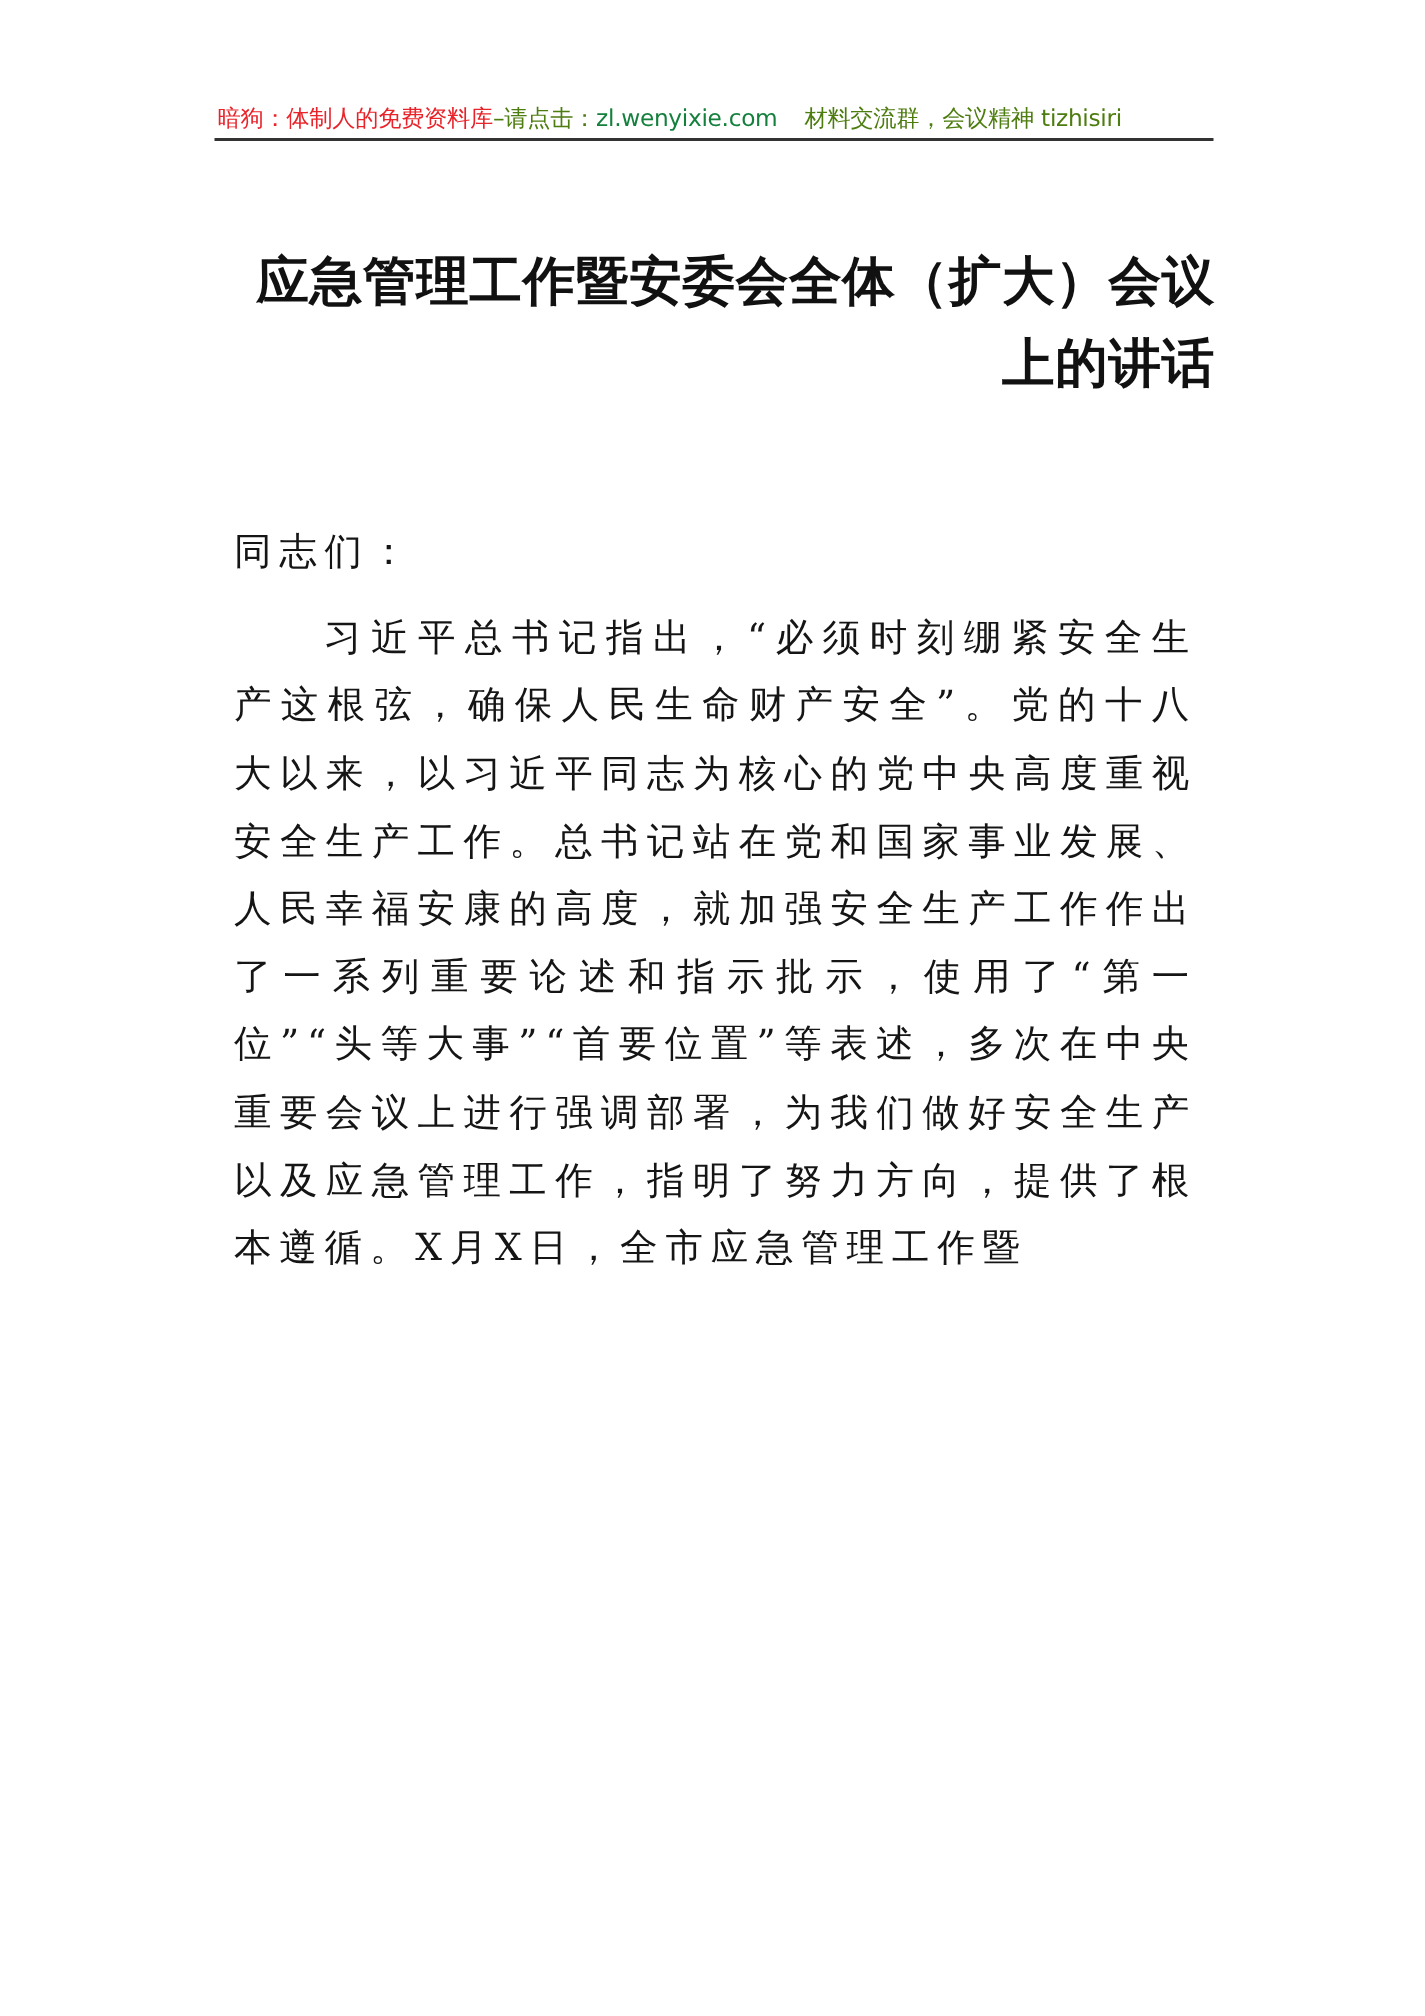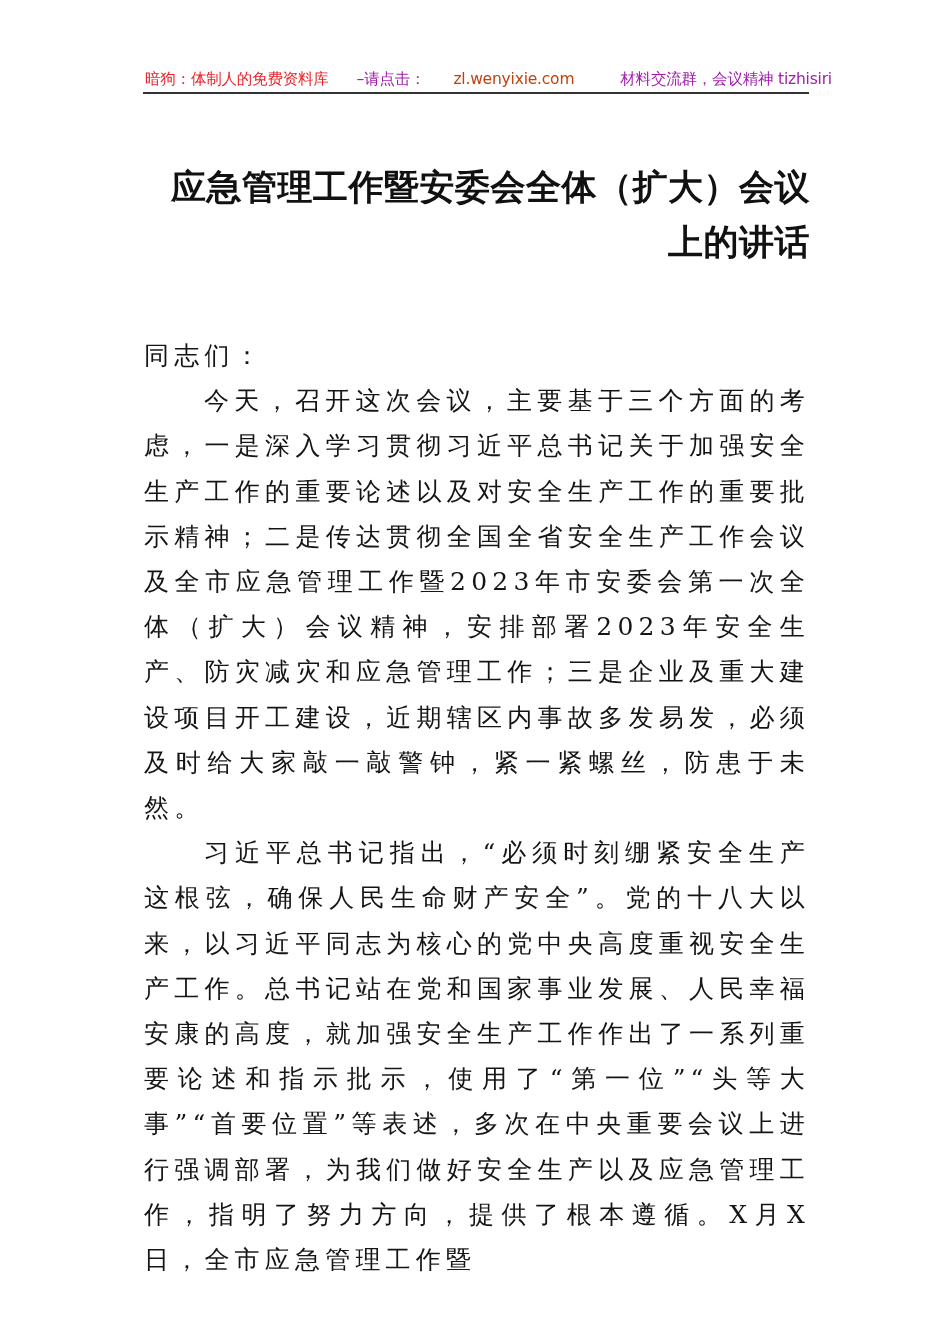--- a/index.html
+++ b/index.html
@@ -22,25 +22,24 @@
       width: 664px;
       height: 26px;
       border-bottom: 2px solid #333333;
       display: flex;
       align-items: center;
       white-space: nowrap;
       font-family: "DejaVu Sans", "Liberation Sans", sans-serif;
       font-size: 15.5px;
       letter-spacing: -0.2px;
       padding-left: 2px;
-      gap: 28px;
     }
     .header .red { color: #e8232a; }
-    .header .dark { color: #a21caf; }
-    .header .blue { color: #c2410c; margin-right: 18px; }
+    .header .dark { color: #4d7c0f; }
+    .header .blue { color: #15803d; margin-right: 18px; }
     .title {
       position: absolute;
       left: 140px;
       width: 670px;
       text-align: right;
       font-family: "DejaVu Serif", "Liberation Serif", serif;
       font-weight: bold;
       font-size: 35px;
       letter-spacing: 0.5px;
       color: #111111;
@@ -52,21 +51,21 @@
       left: 144px;
       top: 333px;
       width: 666px;
       font-size: 25px;
       line-height: 45.2px;
       letter-spacing: 5.2px;
       text-align: justify;
       color: #151515;
     }
     .doc-body p {
-      margin: 0;
+      margin: 12px;
     }
     .doc-body p.indent {
       text-indent: 60px;
     }
     .doc-body p.heading {
       text-indent: 60px;
       font-family: "DejaVu Sans", "Liberation Sans", sans-serif;
       font-weight: bold;
       letter-spacing: 2.6px;
     }
@@ -79,15 +78,14 @@
   <span class="dark">–请点击：</span>
   <span class="blue">zl.wenyixie.com</span>
   <span class="dark">材料交流群，会议精神 tizhisiri</span>
 </div>
 
 <div class="title l1">应急管理工作暨安委会全体（扩大）会议</div>
 <div class="title l2">上的讲话</div>
 
 <div class="doc-body">
   <p>同志们：</p>
-  <p class="indent">今天，召开这次会议，主要基于三个方面的考虑，一是深入学习贯彻习近平总书记关于加强安全生产工作的重要论述以及对安全生产工作的重要批示精神；二是传达贯彻全国全省安全生产工作会议及全市应急管理工作暨2023年市安委会第一次全体（扩大）会议精神，安排部署2023年安全生产、防灾减灾和应急管理工作；三是企业及重大建设项目开工建设，近期辖区内事故多发易发，必须及时给大家敲一敲警钟，紧一紧螺丝，防患于未然。</p>
   <p class="indent">习近平总书记指出，“必须时刻绷紧安全生产这根弦，确保人民生命财产安全”。党的十八大以来，以习近平同志为核心的党中央高度重视安全生产工作。总书记站在党和国家事业发展、人民幸福安康的高度，就加强安全生产工作作出了一系列重要论述和指示批示，使用了“第一位”“头等大事”“首要位置”等表述，多次在中央重要会议上进行强调部署，为我们做好安全生产以及应急管理工作，指明了努力方向，提供了根本遵循。X月X日，全市应急管理工作暨</p>
 </div>
 
 </body></html>

